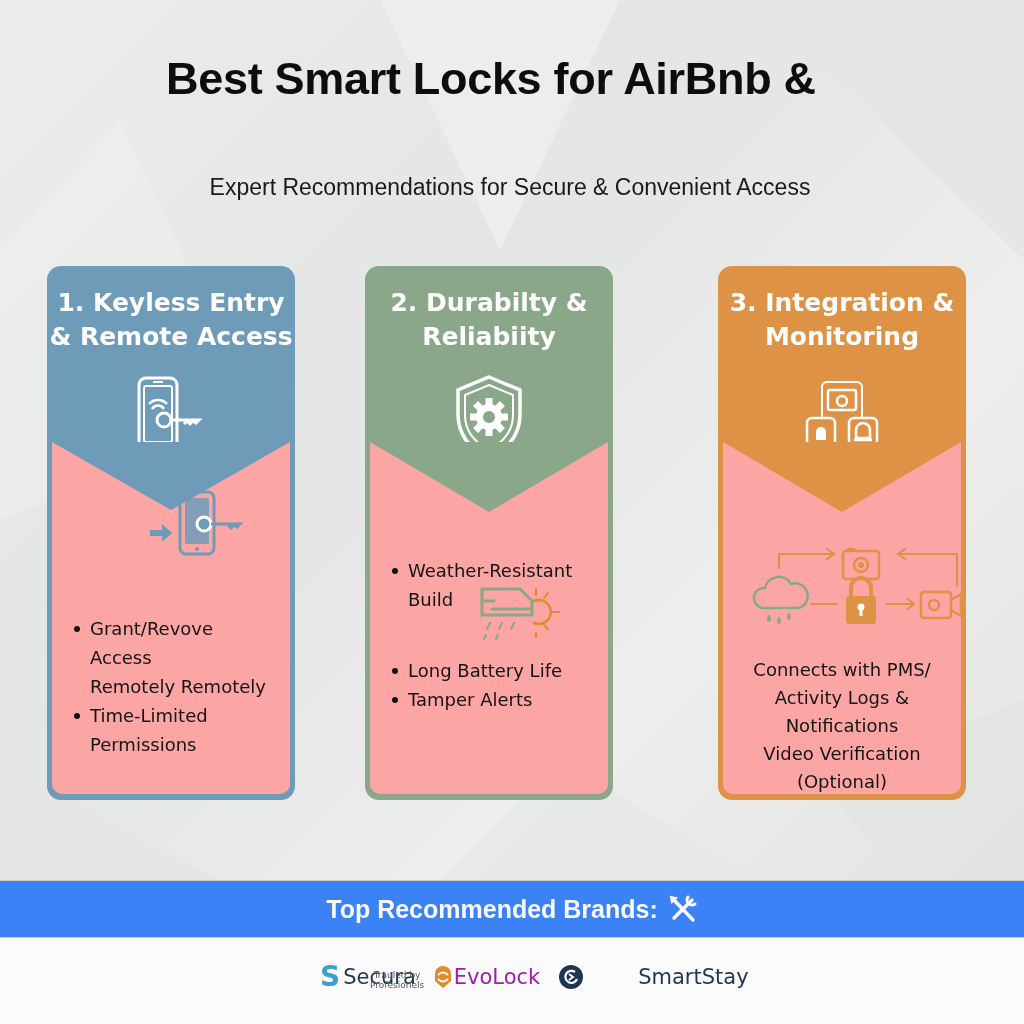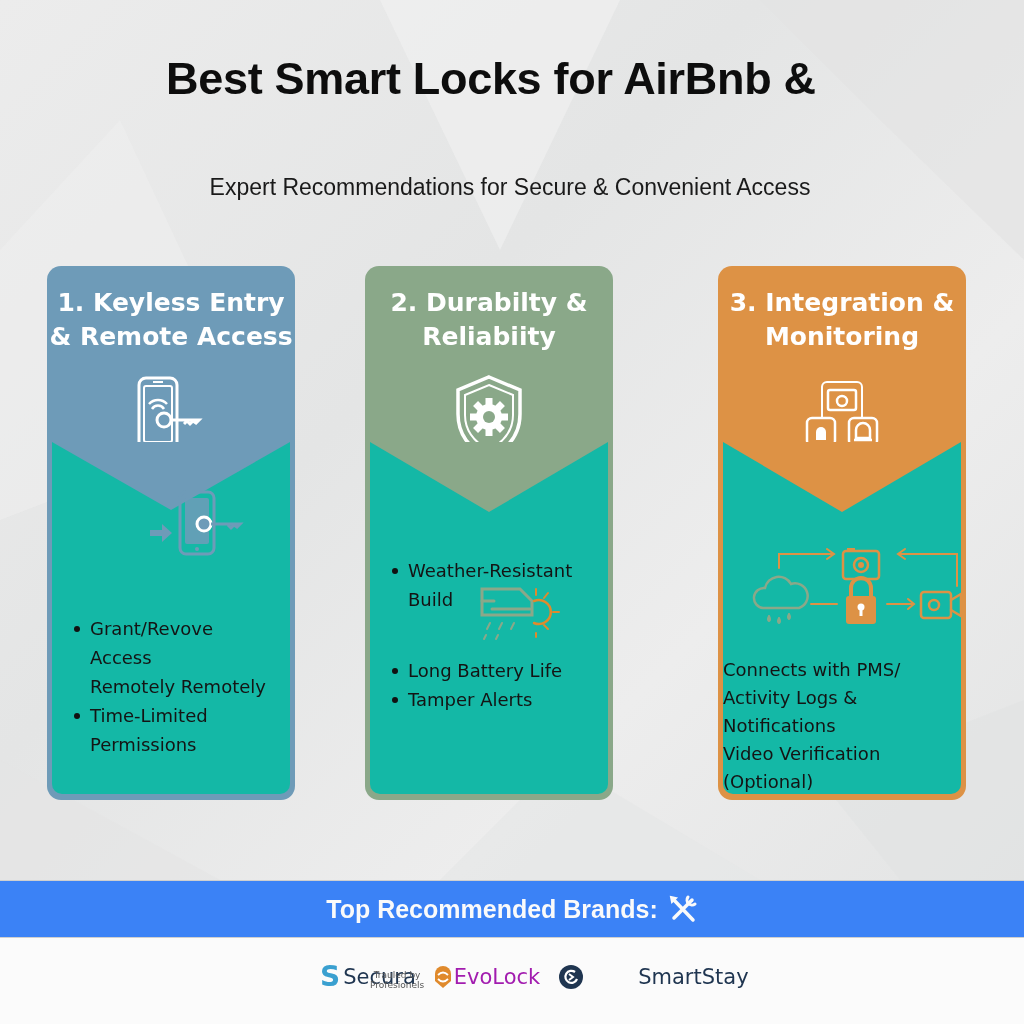--- a/index.html
+++ b/index.html
@@ -26,21 +26,21 @@
       font-size: 23px; color: #1a1a1a; padding-left: 0;
     }
     .subtitle span { display:inline-block; margin-left: 0; }
 
     .card {
       position: absolute; top: 266px; width: 248px; height: 534px;
       border-radius: 14px; box-sizing: border-box; overflow: hidden;
     }
     .card .inner {
       position: absolute; left: 5px; right: 5px; bottom: 6px; height: 352px;
-      background: #14b8a6; border-radius: 0 0 10px 10px;
+      background: #fca5a5; border-radius: 0 0 10px 10px;
     }
     .card .chev {
       position: absolute; left: 0; top: 0; width: 100%; height: 80px;
     }
     .card-title {
       position: absolute; left: 0; top: 20px; width: 100%; text-align: center;
       color: #ffffff; font-weight: bold; font-size: 25px; line-height: 34px;
       font-family: "DejaVu Sans", sans-serif;
     }
     .card-title span { display:block; }
@@ -50,21 +50,21 @@
       position: absolute; left: 20px; right: 10px; margin: 0; padding: 0; list-style: none;
       font-size: 18px; color: #141414; font-family: "DejaVu Sans", sans-serif;
     }
     .bullets li { position: relative; padding-left: 18px; line-height: 29px; }
     .bullets li::before {
       content: ""; position: absolute; left: 2px; top: 12px; width: 6px; height: 6px;
       border-radius: 50%; background: #111;
     }
     .bullets li.cont::before { display: none; }
     .center-lines {
-      position: absolute; left: 0; right: 0; text-align: left;
+      position: absolute; left: 0; right: 0; text-align: center;
       font-size: 18px; color: #141414; line-height: 28px; font-family: "DejaVu Sans", sans-serif;
     }
     .center-lines span { display:block; }
 
     .brand-bar {
       position: absolute; left: 0; top: 880px; width: 1024px; height: 56px;
       background: #3b82f6; border-top: 1px solid #cfcfcf; border-bottom: 1px solid #cfcfcf;
       display: flex; align-items: center; justify-content: center;
     }
     .brand-bar .txt {

